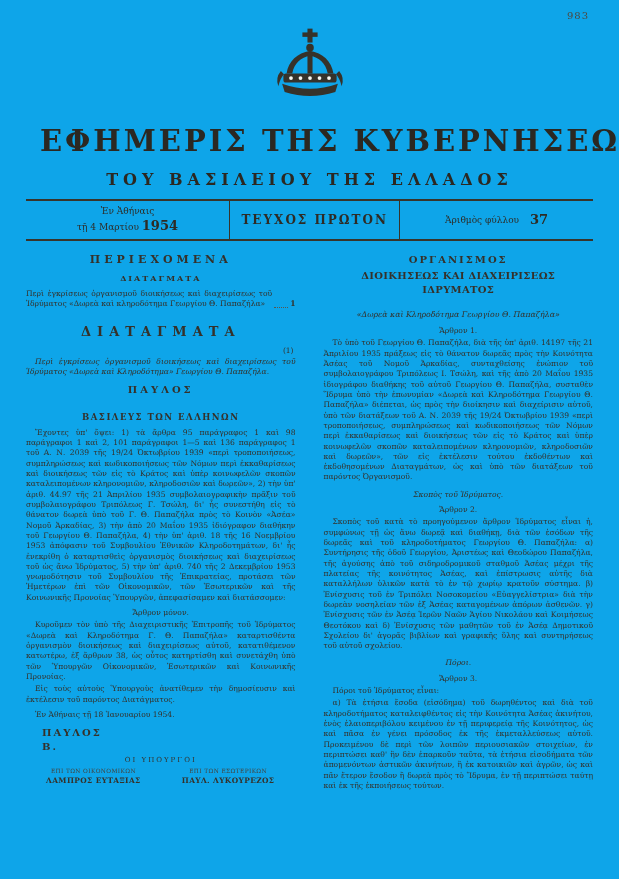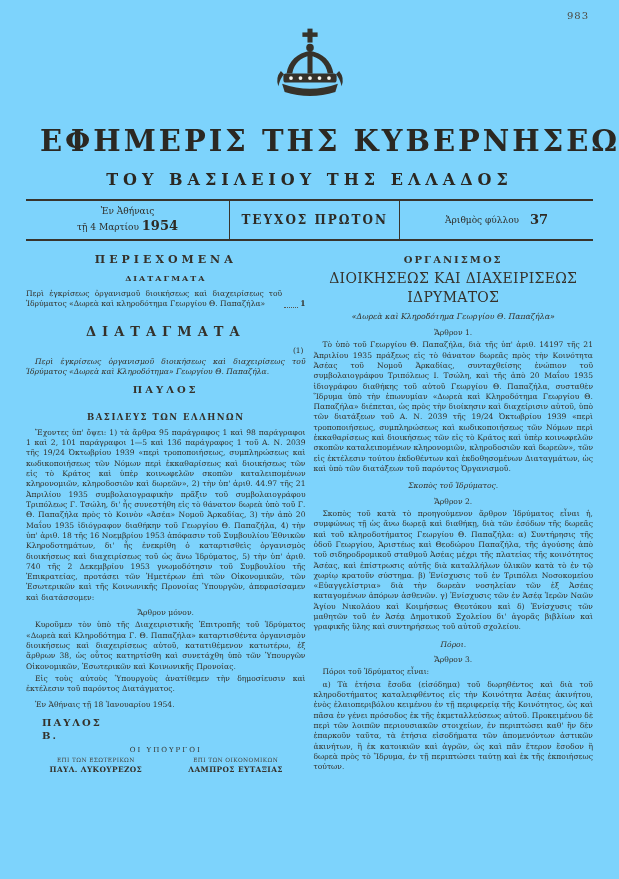--- a/index.html
+++ b/index.html
@@ -1,18 +1,18 @@
 <!DOCTYPE html>
 <html><head>
 <meta charset="utf-8">
 <style>
   html,body{margin:0;padding:0;background:#9a9691;}
   .page{
     width:619px;height:879px;margin:0 auto;position:relative;
-    background:#7dd3fc;color:#2e2b25;
+    background:#0ea5e9;color:#2e2b25;
     font-family:"DejaVu Serif", serif;
     box-sizing:border-box;padding:8px 26px 10px;overflow:hidden;
   }
   .page-number{position:absolute;top:10px;right:30px;font-size:10px;letter-spacing:1px;color:#4d4941;}
   .emblem-wrap{text-align:center;margin-top:16px;height:92px;}
   .masthead{
     text-align:left;font-size:29px;font-weight:bold;letter-spacing:3px;
     margin:8px 14px 0;white-space:nowrap;color:#2b2822;
   }
   .masthead-sub{
@@ -25,21 +25,21 @@
   }
   .infobar .cell{padding:4px 6px;box-sizing:border-box;}
   .cell-place{flex:0 0 36%;border-right:1px solid #38342c;text-align:center;font-size:9px;line-height:1.35;}
   .cell-place .yr{font-weight:bold;font-size:13px;}
   .cell-issue{
     flex:0 0 30%;border-right:1px solid #38342c;display:flex;align-items:center;justify-content:center;
     font-weight:bold;font-size:12px;letter-spacing:2px;
   }
   .cell-number{flex:1;display:flex;align-items:center;justify-content:center;font-size:9px;gap:11px;}
   .cell-number .no{font-weight:bold;font-size:13px;}
-  .columns{display:flex;gap:8px;margin-top:10px;text-align:justify;}
+  .columns{display:flex;gap:28px;margin-top:10px;text-align:justify;}
   .col{flex:1;font-size:7.6px;line-height:1.36;color:#35312a;min-width:0;}
   .col p{margin:0 0 2px;text-indent:9px;}
   .contents-title{text-align:center;font-size:11px;font-weight:bold;letter-spacing:4px;margin:2px 0 5px;}
   .contents-subtitle{text-align:center;font-size:8px;font-weight:bold;letter-spacing:2px;margin:0 0 5px;}
   .toc-item{display:flex;align-items:flex-end;margin-bottom:3px;}
   .toc-text{flex:0 1 auto;}
   .toc-dots{flex:1 0 14px;border-bottom:1px dotted #5a554d;margin:0 2px 1px;}
   .toc-page{flex:0 0 auto;font-weight:bold;}
   .decrees-title{text-align:center;font-size:13px;font-weight:bold;letter-spacing:6px;margin:14px 0 5px;}
   .decree-no{text-align:right;font-size:7.5px;margin:0 2px 1px 0;}
@@ -50,21 +50,21 @@
   .sub-head{text-align:center;font-style:italic;margin:7px 0 1px;}
   .date-line{text-indent:9px;margin-top:5px;}
   .signature{margin:6px 0 2px 16px;font-weight:bold;font-size:10px;letter-spacing:2px;line-height:1.35;}
   .ministers-heading{text-align:center;font-size:7px;letter-spacing:2px;margin:3px 0 2px;}
   .ministers-row{display:flex;text-align:center;}
   .minister{flex:1;}
   .minister-role{font-size:5.8px;letter-spacing:0.4px;color:#45413a;}
   .minister-name{font-size:7.4px;font-weight:bold;letter-spacing:0.4px;}
   .minister-center{margin-top:2px;}
   .org-title{text-align:center;font-weight:bold;font-size:10px;letter-spacing:2px;margin:2px 0 3px;}
-  .org-subtitle{text-align:center;font-size:14px;letter-spacing:0.3px;margin:0 0 5px;font-weight:normal;}
+  .org-subtitle{text-align:center;font-size:10px;letter-spacing:0.3px;margin:0 0 14px;font-weight:bold;}
   .org-quote{text-align:center;font-style:italic;font-size:7.8px;margin:0 0 4px;}
 </style>
 </head>
 <body>
 
 <div class="page">
 
   <div class="page-number">983</div>
 
   <div class="emblem-wrap">
@@ -136,26 +136,26 @@
       <div class="date-line">Ἐν Ἀθήναις τῇ 18 Ἰανουαρίου 1954.</div>
 
       <div class="signature">
         <div>ΠΑΥΛΟΣ</div>
         <div>Β.</div>
       </div>
 
       <div class="ministers-heading">ΟΙ ΥΠΟΥΡΓΟΙ</div>
       <div class="ministers-row">
         <div class="minister">
+          <div class="minister-role">ΕΠΙ ΤΩΝ ΟΙΚΟΝΟΜΙΚΩΝ</div>
+          <div class="minister-name">ΛΑΜΠΡΟΣ ΕΥΤΑΞΙΑΣ</div>
+        </div>
+        <div class="minister">
           <div class="minister-role">ΕΠΙ ΤΩΝ ΕΣΩΤΕΡΙΚΩΝ</div>
           <div class="minister-name">ΠΑΥΛ. ΛΥΚΟΥΡΕΖΟΣ</div>
-        </div>
-        <div class="minister">
-          <div class="minister-role">ΕΠΙ ΤΩΝ ΟΙΚΟΝΟΜΙΚΩΝ</div>
-          <div class="minister-name">ΛΑΜΠΡΟΣ ΕΥΤΑΞΙΑΣ</div>
         </div>
       </div>
     </section>
 
     <section class="col">
       <h3 class="org-title">ΟΡΓΑΝΙΣΜΟΣ</h3>
       <h4 class="org-subtitle">ΔΙΟΙΚΗΣΕΩΣ ΚΑΙ ΔΙΑΧΕΙΡΙΣΕΩΣ ΙΔΡΥΜΑΤΟΣ</h4>
       <div class="org-quote">«Δωρεὰ καὶ Κληροδότημα Γεωργίου Θ. Παπαζήλα»</div>
 
       <div class="article-head">Ἄρθρον 1.</div>

